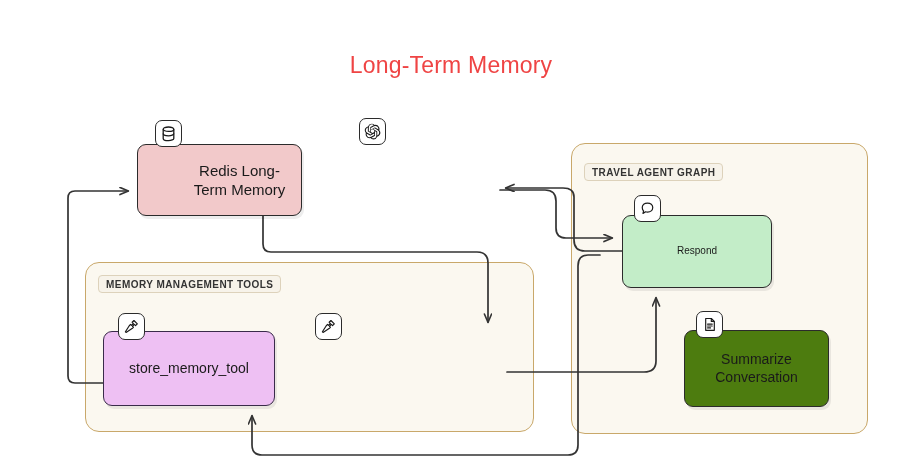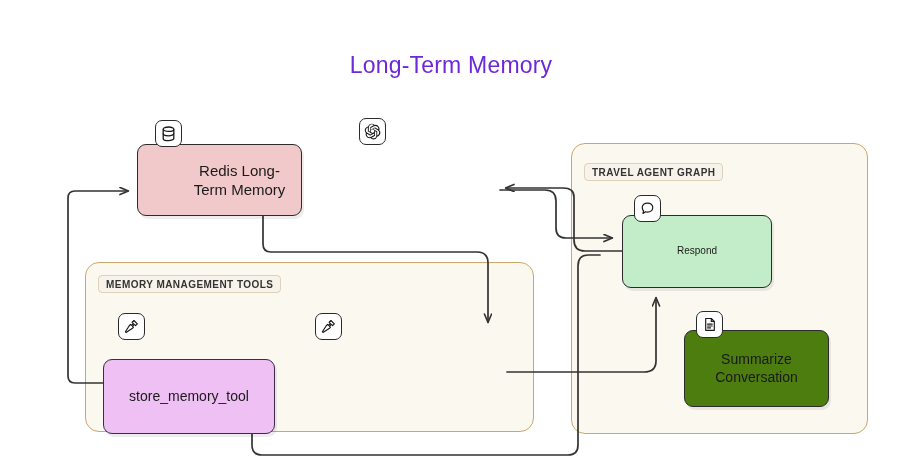--- a/index.html
+++ b/index.html
@@ -20,21 +20,21 @@
     left: 0; top: 0;
     width: 902px; height: 472px;
     pointer-events: none;
   }
   #title {
     position: absolute;
     left: 0; top: 52px;
     width: 902px;
     text-align: center;
     font-size: 23px;
-    color: #6d28d9;
+    color: #ef4444;
     letter-spacing: 0.2px;
     font-family: "Liberation Sans", sans-serif;
   }
   .group {
     position: absolute;
     border: 1.6px solid #c9a86a;
     border-radius: 14px;
     background: #fbf8f0;
     text-align: center;
   }
@@ -128,21 +128,21 @@
       <path d="M2.2,7.6 C2.2,8.8 4.6,9.8 7.5,9.8 C10.4,9.8 12.8,8.8 12.8,7.6" fill="none" stroke="#1a1a1a" stroke-width="1.3"></path>
     </svg>
   </div>
 
   <div class="badge" style="left:359px; top:118px;">
     <svg width="17" height="17" viewBox="0 0 24 24">
       <path fill="#1a1a1a" d="M21.6 10.1a5.5 5.5 0 0 0-.5-4.6 5.6 5.6 0 0 0-6-2.7A5.5 5.5 0 0 0 10.9.9a5.6 5.6 0 0 0-5.3 3.9 5.5 5.5 0 0 0-3.7 2.7 5.6 5.6 0 0 0 .7 6.5 5.5 5.5 0 0 0 .5 4.6 5.6 5.6 0 0 0 6 2.7 5.5 5.5 0 0 0 4.2 1.9 5.6 5.6 0 0 0 5.3-3.9 5.5 5.5 0 0 0 3.7-2.7 5.6 5.6 0 0 0-.7-6.5zM13.3 21.7a4.1 4.1 0 0 1-2.6-.9l.13-.07 4.35-2.5a.7.7 0 0 0 .36-.62v-6.13l1.84 1.06a.07.07 0 0 1 .04.05v5.07a4.15 4.15 0 0 1-4.12 4.04zM4.4 17.9a4.1 4.1 0 0 1-.5-2.76l.13.08 4.35 2.51a.71.71 0 0 0 .71 0l5.31-3.06v2.12a.07.07 0 0 1-.03.06l-4.4 2.54a4.15 4.15 0 0 1-5.57-1.49zM3.27 8.2a4.1 4.1 0 0 1 2.15-1.81v5.16a.69.69 0 0 0 .35.61l5.29 3.05-1.84 1.06a.07.07 0 0 1-.06 0L4.76 13.7a4.15 4.15 0 0 1-1.5-5.5zm15.1 3.51L13.06 8.63 14.9 7.57a.07.07 0 0 1 .06 0l4.4 2.54a4.14 4.14 0 0 1-.64 7.47v-5.16a.7.7 0 0 0-.35-.61zm1.83-2.76-.13-.08-4.34-2.53a.71.71 0 0 0-.72 0L9.71 9.4V7.28a.07.07 0 0 1 .03-.06l4.4-2.53a4.14 4.14 0 0 1 6.06 4.26zM8.71 12.3 6.87 11.24a.07.07 0 0 1-.04-.05V6.12a4.14 4.14 0 0 1 6.8-3.18l-.13.07-4.35 2.5a.7.7 0 0 0-.36.62zm1-2.15 2.37-1.37 2.37 1.37v2.73l-2.36 1.36-2.37-1.36z"></path>
     </svg>
   </div>
 
-  <div class="node" id="n-store" style="left:103px; top:331px; width:172px; height:75px; background:#eec0f3; border:1.8px solid #3a2b4a; font-size:14px;margin-top:28px;">
+  <div class="node" id="n-store" style="left:103px; top:331px; width:172px; height:75px; background:#eec0f3; border:1.8px solid #3a2b4a; font-size:14px;">
     <span class="node-label">store_memory_tool</span>
   </div>
   <div class="badge" style="left:118px; top:313px;">
     <svg width="15" height="15" viewBox="0 0 16 16">
       <path d="M10.6,1.6 L14.2,5.2 L12.3,7.1 L11.0,5.8 L9.0,7.8 L10.0,8.8 L8.6,10.2 L2.2,14.3 L1.5,13.6 L5.6,7.2 L7.0,5.8 L8.0,6.8 L10.0,4.8 L8.7,3.5 Z" fill="none" stroke="#1a1a1a" stroke-width="1.25" stroke-linejoin="round"></path>
     </svg>
   </div>
 
   <div class="badge" style="left:315px; top:313px;">
     <svg width="15" height="15" viewBox="0 0 16 16">

